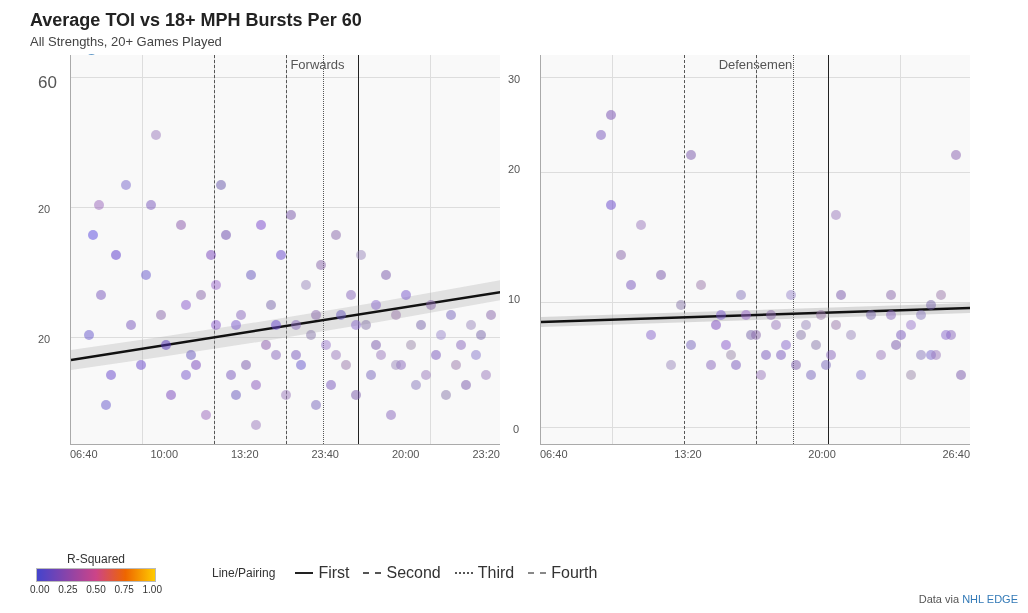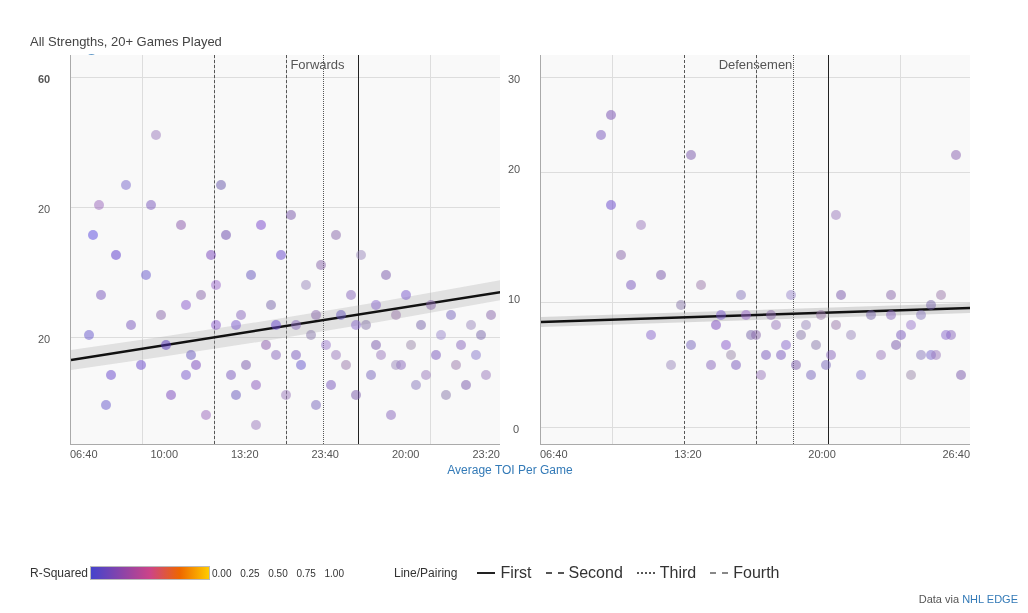--- a/index.html
+++ b/index.html
@@ -150,21 +150,21 @@
       left: 30px;
       width: 960px;
       height: 70px;
       display: flex;
       align-items: center;
       gap: 20px;
       flex-wrap: wrap;
     }
     .legend-rsq {
       display: flex;
-      flex-direction: row;
+      flex-direction: column;
       align-items: center;
       gap: 2px;
     }
     .legend-rsq-label {
       font-size: 12px;
       color: #333;
     }
     .gradient-bar {
       width: 120px;
       height: 14px;
@@ -221,27 +221,28 @@
     .data-via a {
       color: #337ab7;
       text-decoration: none;
     }
   </style>
 </head>
 <body>
 
 <div class="chart-container">
 
+  <div class="main-title">Average TOI vs 18+ MPH Bursts Per 60</div>
   <div class="sub-title">All Strengths, 20+ Games Played</div>
 
   <div style="position:absolute; top:110px; left:2px; transform:rotate(-90deg); transform-origin:center center; font-size:12px; color:#337ab7; white-space:nowrap; width:180px; text-align:center;">18+ MPH Bursts Per 60</div>
 
   <div class="plot-area">
 
-    <div style="position:absolute; left:8px; top:18px; font-size:11px; color:#555;font-weight:bold;">60</div>
+    <div style="position:absolute; left:8px; top:18px; font-size:17px; color:#555;">60</div>
     <div style="position:absolute; left:8px; top:148px; font-size:11px; color:#555;">20</div>
     <div style="position:absolute; left:8px; top:278px; font-size:11px; color:#555;">20</div>
 
     <div style="position:absolute; left:478px; top:18px; font-size:11px; color:#555;text-align:right;">30</div>
     <div style="position:absolute; left:478px; top:108px; font-size:11px; color:#555;">20</div>
     <div style="position:absolute; left:478px; top:238px; font-size:11px; color:#555;">10</div>
     <div style="position:absolute; left:483px; top:368px; font-size:11px; color:#555;">0</div>
 
     <div class="panel-left">
       <div class="panel-title">Forwards</div>
@@ -470,21 +471,20 @@
       <span>23:20</span>
     </div>
 
     <div class="x-ticks-right">
       <span>06:40</span>
       <span>13:20</span>
       <span>20:00</span>
       <span>26:40</span>
     </div>
 
-    <div style="position:absolute; bottom:8px; left:0; width:960px; text-align:center; font-size:12px; color:#337ab7;">Average TOI Per Game</div>
   </div>
 
   <div class="legend">
 
     <div class="legend-rsq">
       <div class="legend-rsq-label">R-Squared</div>
       <div class="gradient-bar"></div>
       <div class="gradient-ticks">
         <span>0.00</span>
         <span>0.25</span>

